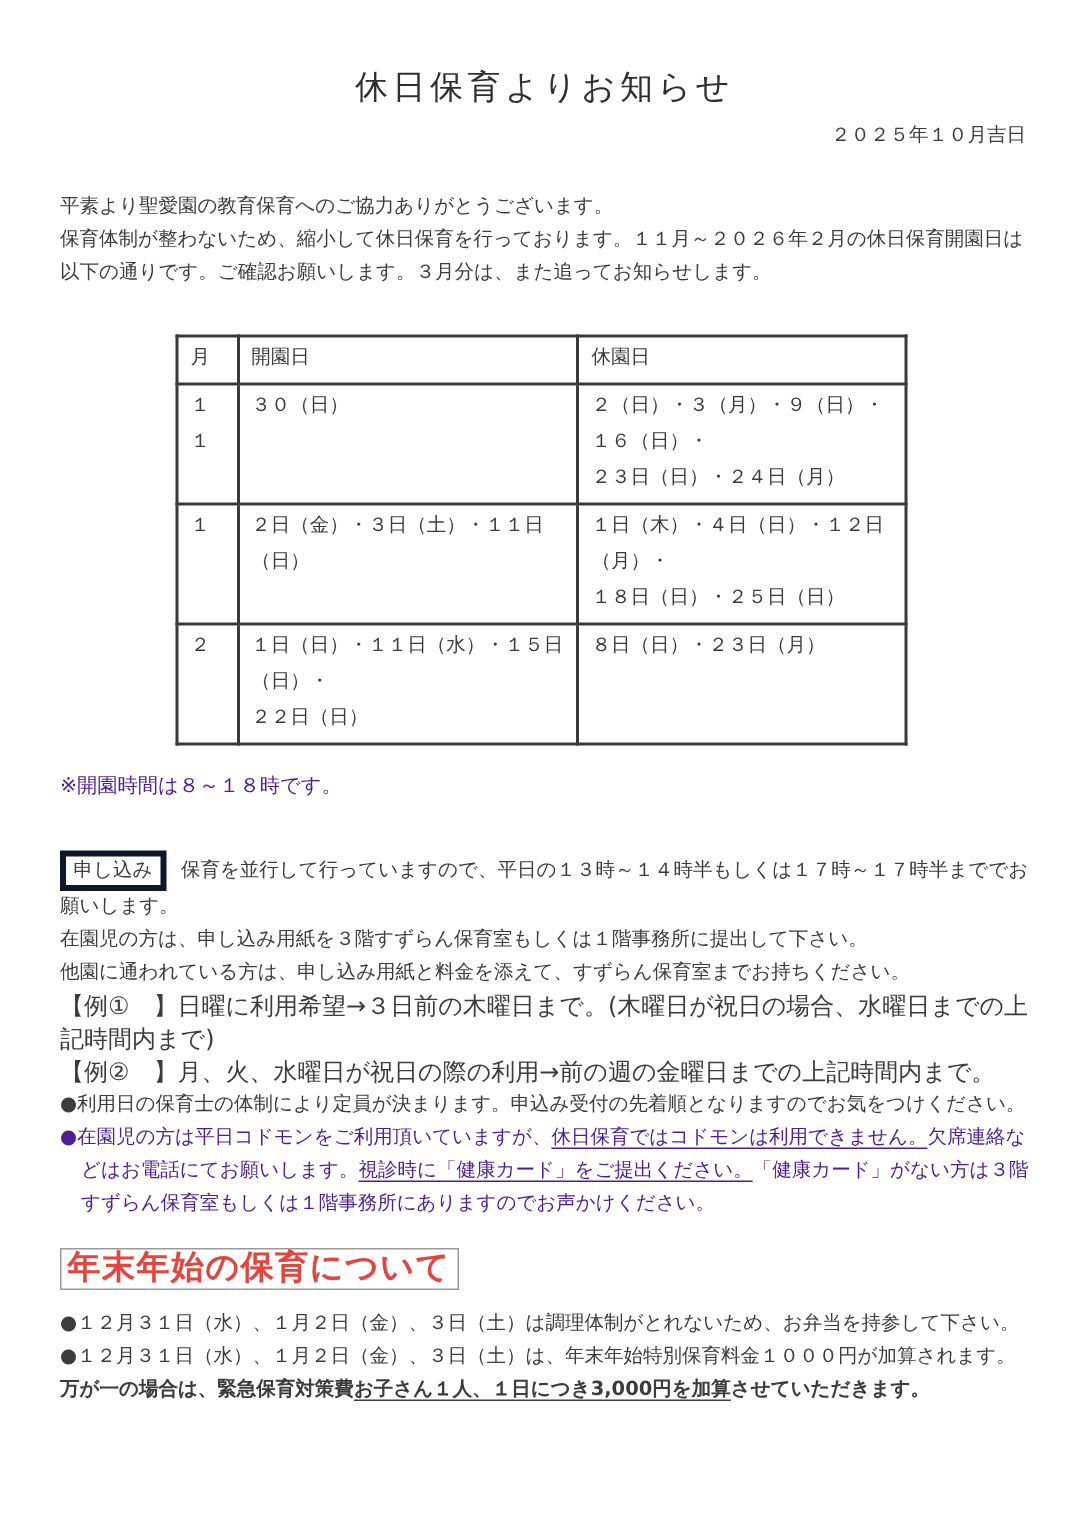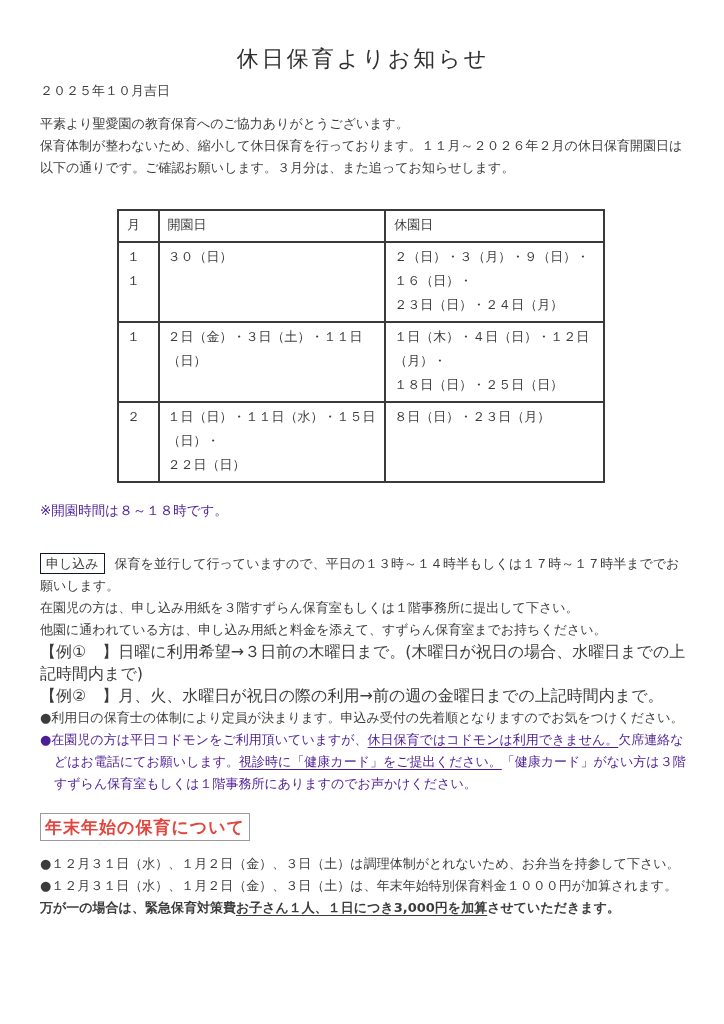--- a/index.html
+++ b/index.html
@@ -20,22 +20,22 @@
   }
   .title{
     margin:14px 0 10px;
     text-align:center;
     font-size:22px;
     font-weight:normal;
     letter-spacing:3px;
     color:#2f2f2f;
   }
   .date-line{
-    text-align:left;
-    margin:0 2px 11px 0;
+    text-align:right;
+    margin:0 2px 25px 0;
     font-size:13px;
   }
   p{margin:0;}
   .red{color:#4c1d95;}
   .schedule-table{
     margin:30px 0 0 77px;
     border-collapse:collapse;
     width:488px;
     table-layout:fixed;
   }
@@ -51,33 +51,33 @@
   .col-month{width:40px;}
   .col-open{width:224px;}
   .col-closed{width:216px;}
   .hours-note{
     margin-top:16px;
     font-size:13.5px;
   }
   .app-block{margin-top:32px;}
   .boxed-label{
     display:inline-block;
-    border:1px solid #0f172a;
+    border:4px solid #0f172a;
     padding:0 5px;
     margin-right:10px;
     line-height:19px;
   }
   .example{font-size:16px;}
   .hang{padding-left:14px;text-indent:-14px;}
   .heading-red{margin:18px 0 12px;}
   .heading-red .box{
     display:inline-block;
     border:1px solid #9a9a9a;
     color:#e2463e;
-    font-size:17px;
+    font-size:22px;
     font-weight:bold;
     padding:1px 4px;
     line-height:24px;
     letter-spacing:1px;
   }
   .u{text-decoration:underline;text-underline-offset:3px;text-align:center;}
   .bold{font-weight:bold;}
 </style>
 </head>
 <body>

